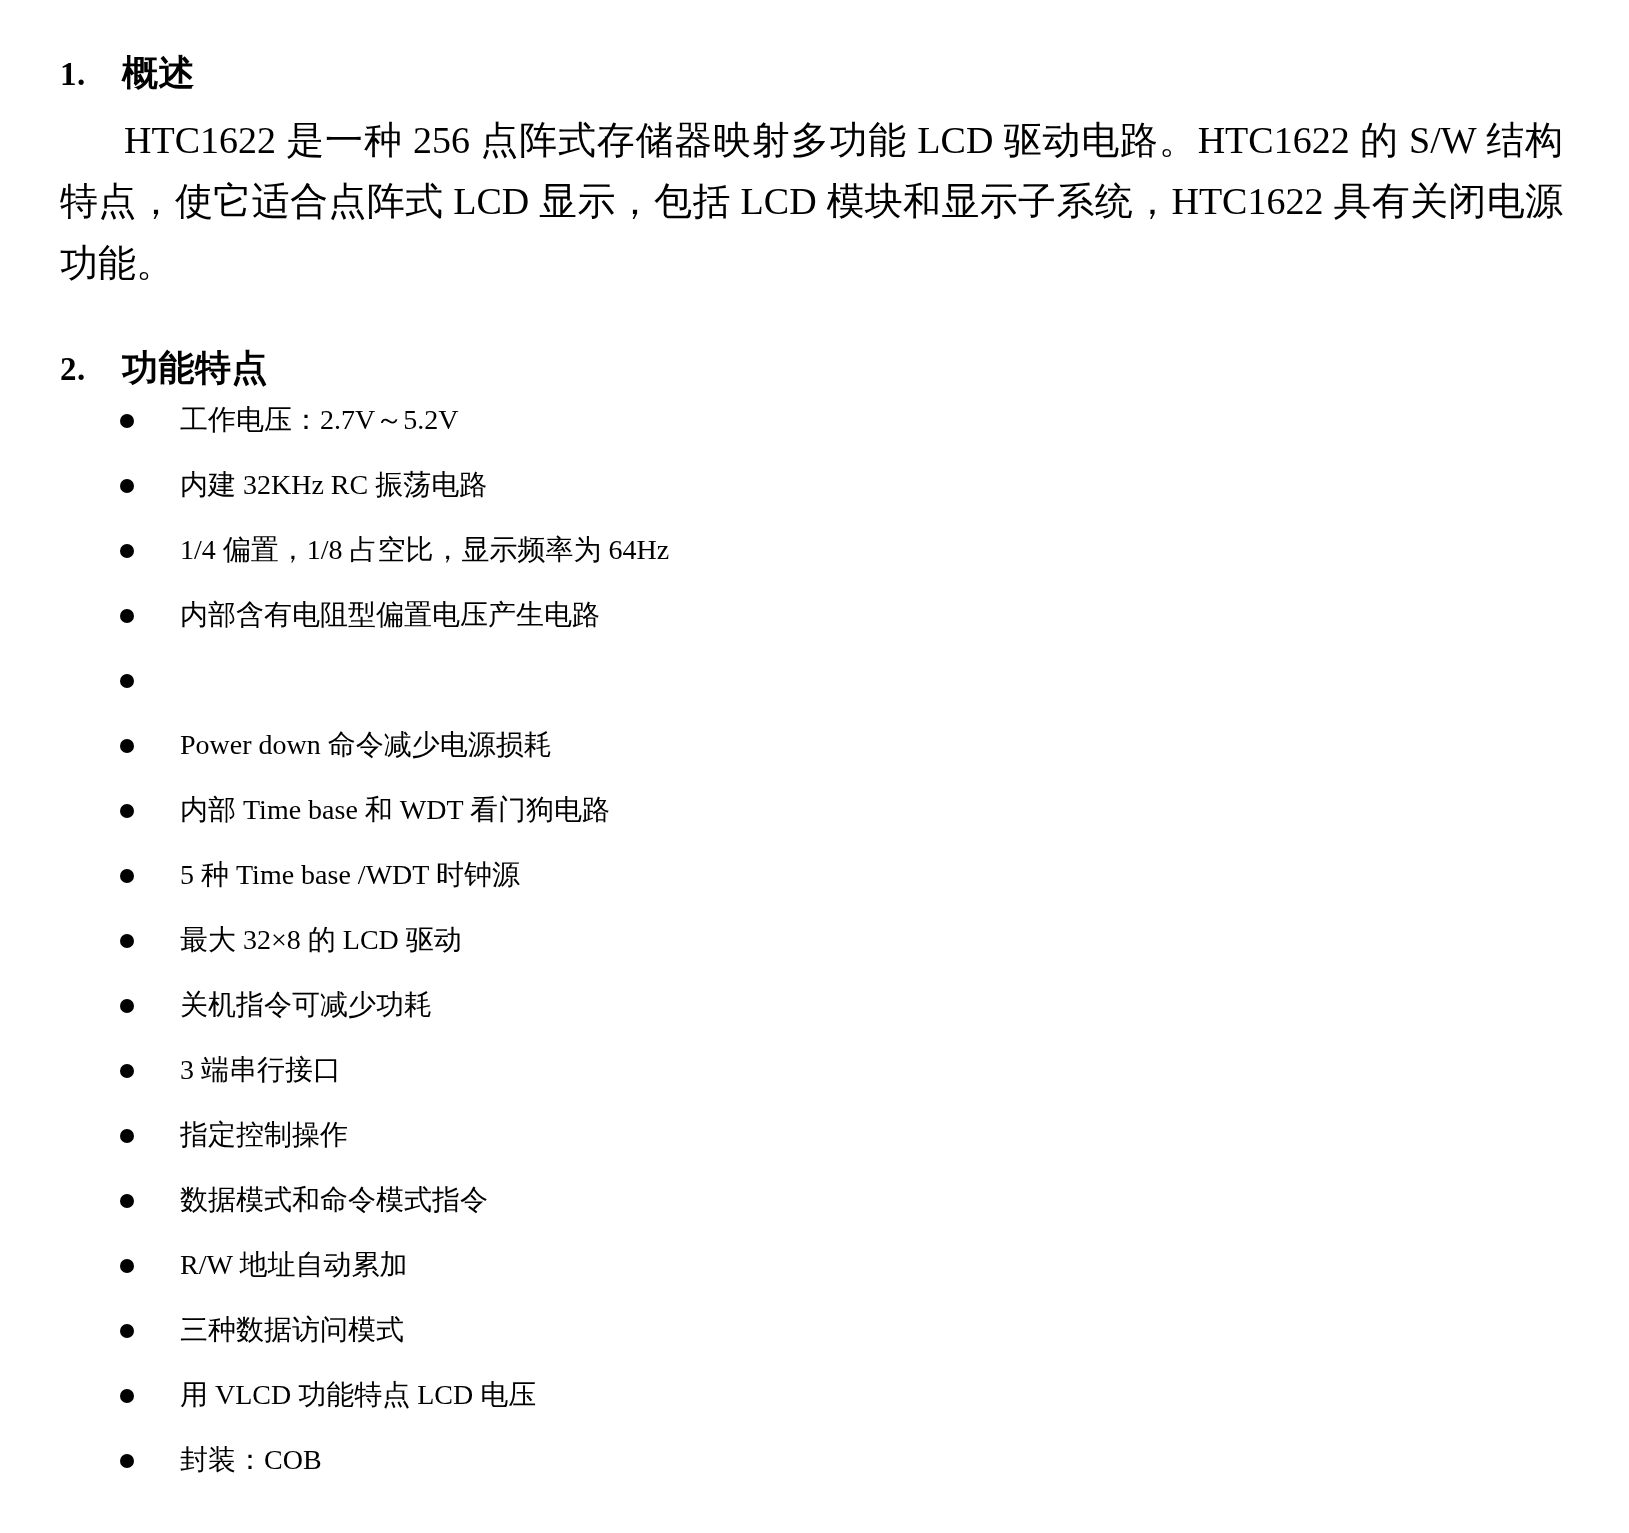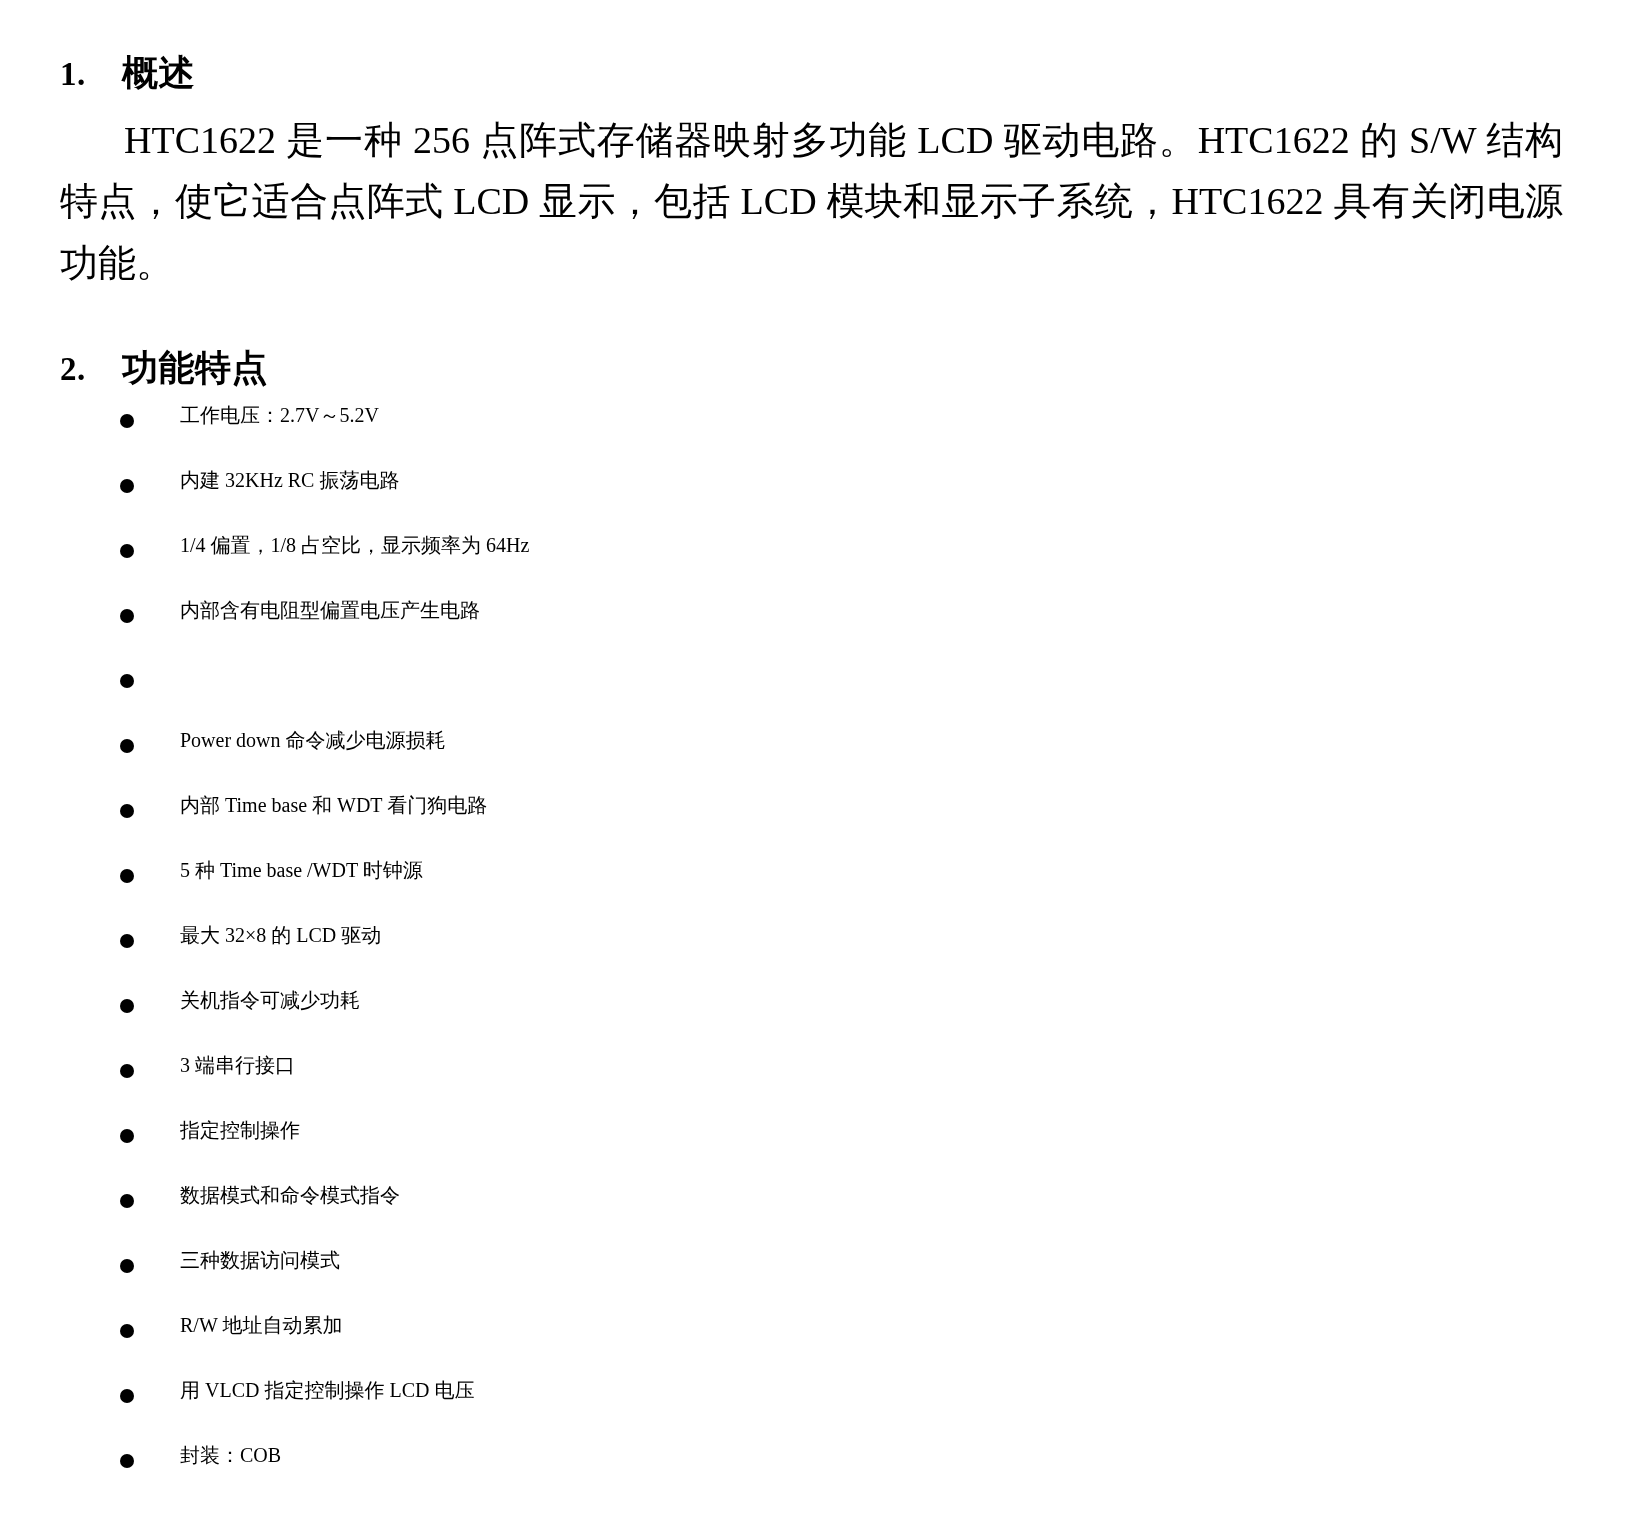--- a/index.html
+++ b/index.html
@@ -56,21 +56,21 @@
     padding: 0 6px 0 0;
     text-indent: 64px;
   }
   .feature-list {
     list-style: none;
     margin: 14px 0 0 0;
     padding: 0;
   }
   .feature-list li {
     position: relative;
-    font-size: 20px;
+    font-size: 28px;
     line-height: 1.2;
     padding: 0 0 0 120px;
     margin: 0 0 31px 0;
     min-height: 34px;
   }
   .feature-list li .bullet {
     position: absolute;
     left: 60px;
     top: 11px;
     width: 14px;
@@ -107,19 +107,19 @@
     <li><span class="bullet"></span><span class="txt">内部含有电阻型偏置电压产生电路</span></li>
     <li><span class="bullet"></span></li>
     <li><span class="bullet"></span><span class="txt">Power down 命令减少电源损耗</span></li>
     <li><span class="bullet"></span><span class="txt">内部 Time base 和 WDT 看门狗电路</span></li>
     <li><span class="bullet"></span><span class="txt">5 种 Time base /WDT 时钟源</span></li>
     <li><span class="bullet"></span><span class="txt">最大 32×8 的 LCD 驱动</span></li>
     <li><span class="bullet"></span><span class="txt">关机指令可减少功耗</span></li>
     <li><span class="bullet"></span><span class="txt">3 端串行接口</span></li>
     <li><span class="bullet"></span><span class="txt">指定控制操作</span></li>
     <li><span class="bullet"></span><span class="txt">数据模式和命令模式指令</span></li>
+    <li><span class="bullet"></span><span class="txt">R/W 地址自动累加</span></li>
     <li><span class="bullet"></span><span class="txt">三种数据访问模式</span></li>
-    <li><span class="bullet"></span><span class="txt">R/W 地址自动累加</span></li>
-    <li><span class="bullet"></span><span class="txt">用 VLCD 指定控制操作 LCD 电压</span></li>
+    <li><span class="bullet"></span><span class="txt">用 VLCD 功能特点 LCD 电压</span></li>
     <li><span class="bullet"></span><span class="txt">封装：COB</span></li>
   </ul>
 
 </div>
 
 </body></html>

